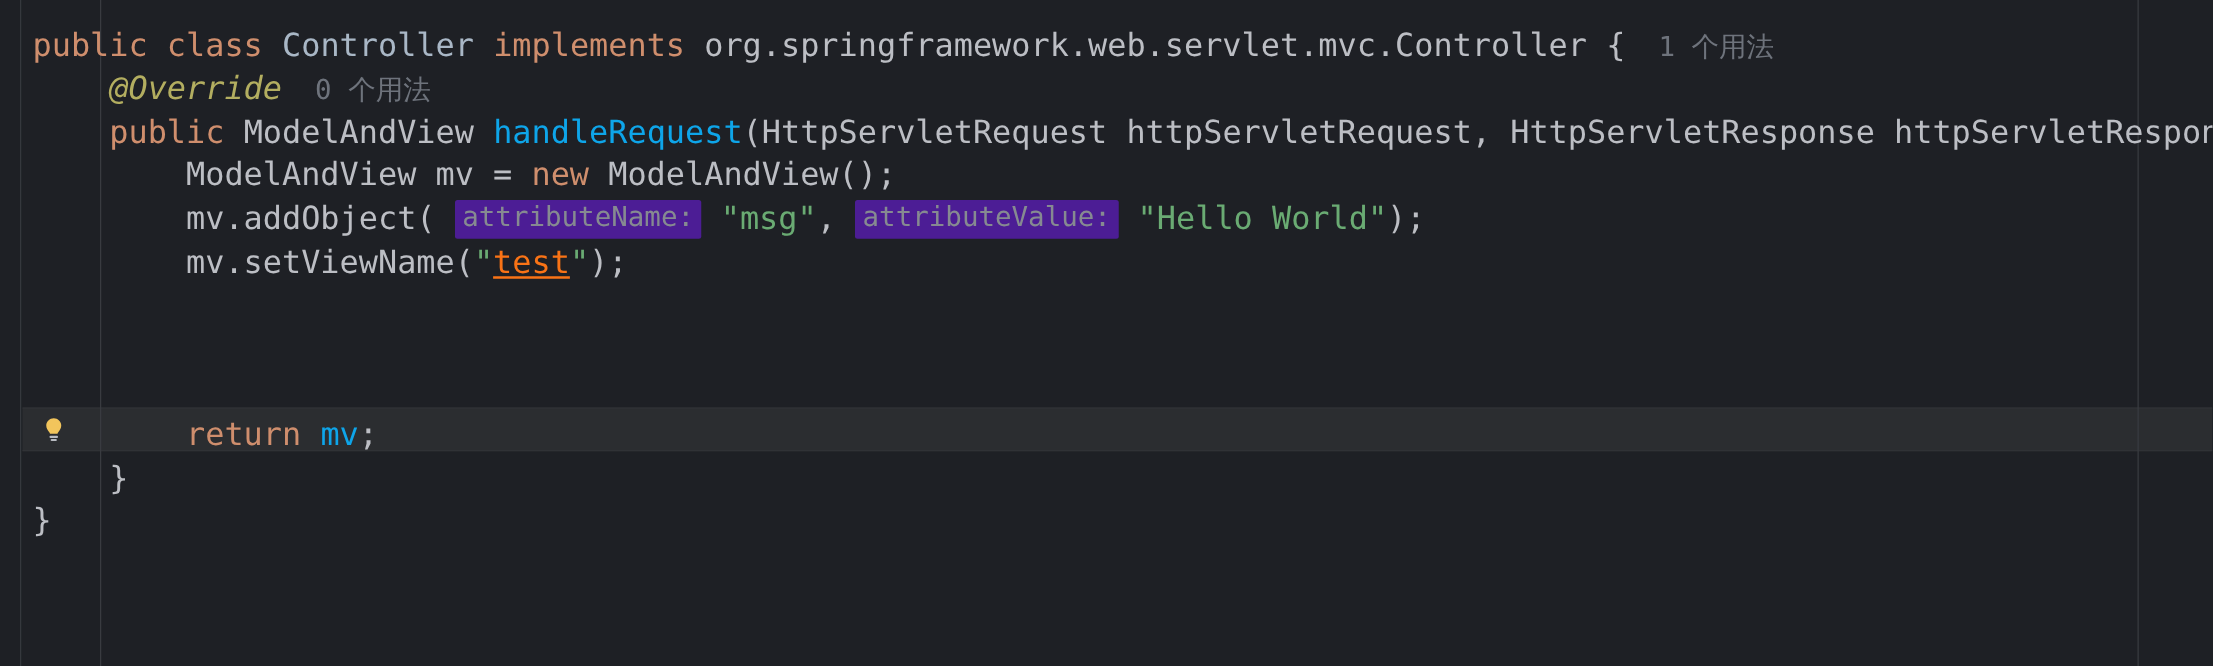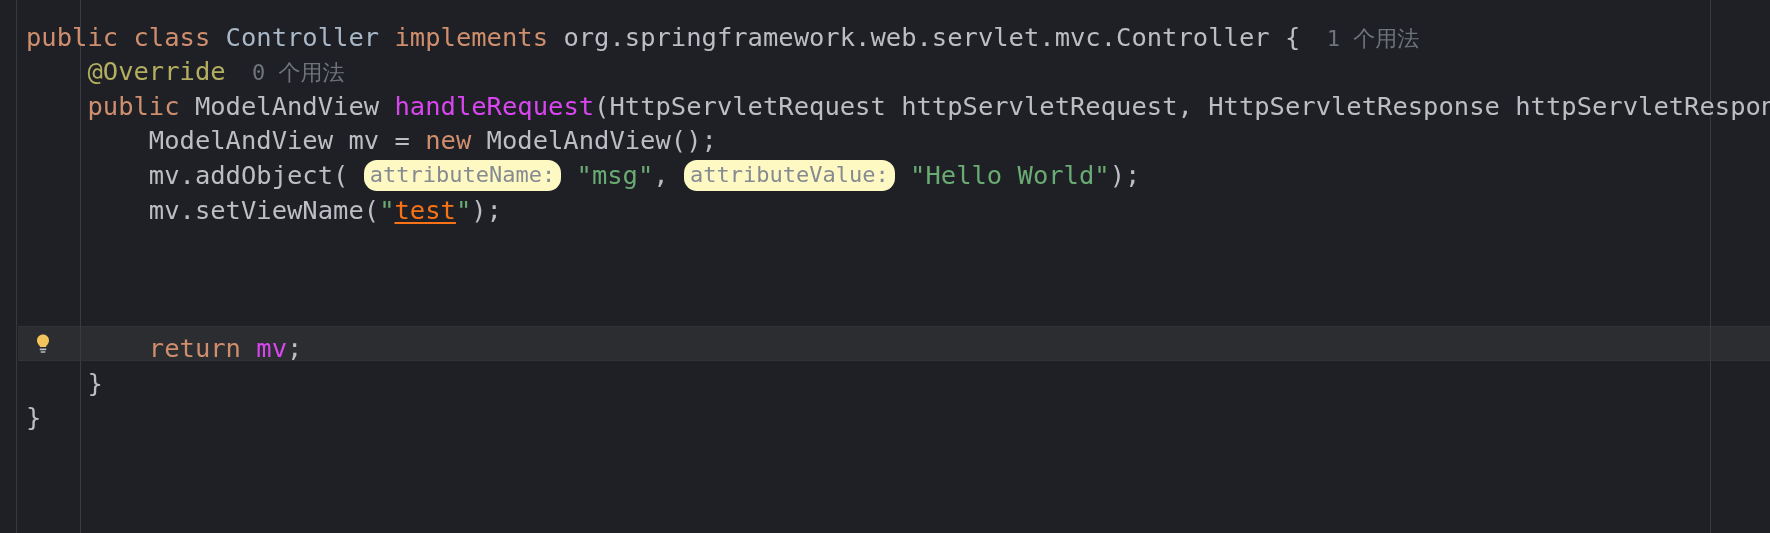--- a/index.html
+++ b/index.html
@@ -86,34 +86,34 @@
     left: 26px;
     height: 34.6px;
     line-height: 34.6px;
     white-space: pre;
   }
 
   
   .kw      { color: #cf8e6d; }          
   .ident   { color: #bcbec4; }          
   .cls     { color: #a9b7c6; }          
-  .mcall   { color: #d946ef; }          
-  .anno    { color: #b3ae60; }          
+  .mcall   { color: #0ea5e9; }          
+  .anno    { color: #b3ae60; font-style: italic; }          
   .str     { color: #6aab73; }          
   .strlink { color: #f97316; text-decoration: underline; text-underline-offset: 3px; }
   .punc    { color: #bcbec4; }
   .hint    { color: #6e737c; font-size: 22px; }
 
   
   .inlay {
     display: inline-block;
-    background: #fef9c3;
+    background: #4c1d95;
     color: #868a91;
     font-size: 22px;
-    border-radius: 13px;
+    border-radius: 2px;
     padding: 1px 6px 3px 6px;
     vertical-align: 2px;
     line-height: 27px;
     text-align: center;
   }
 
   
   .bulb {
     position: absolute;
     left: 33px;

